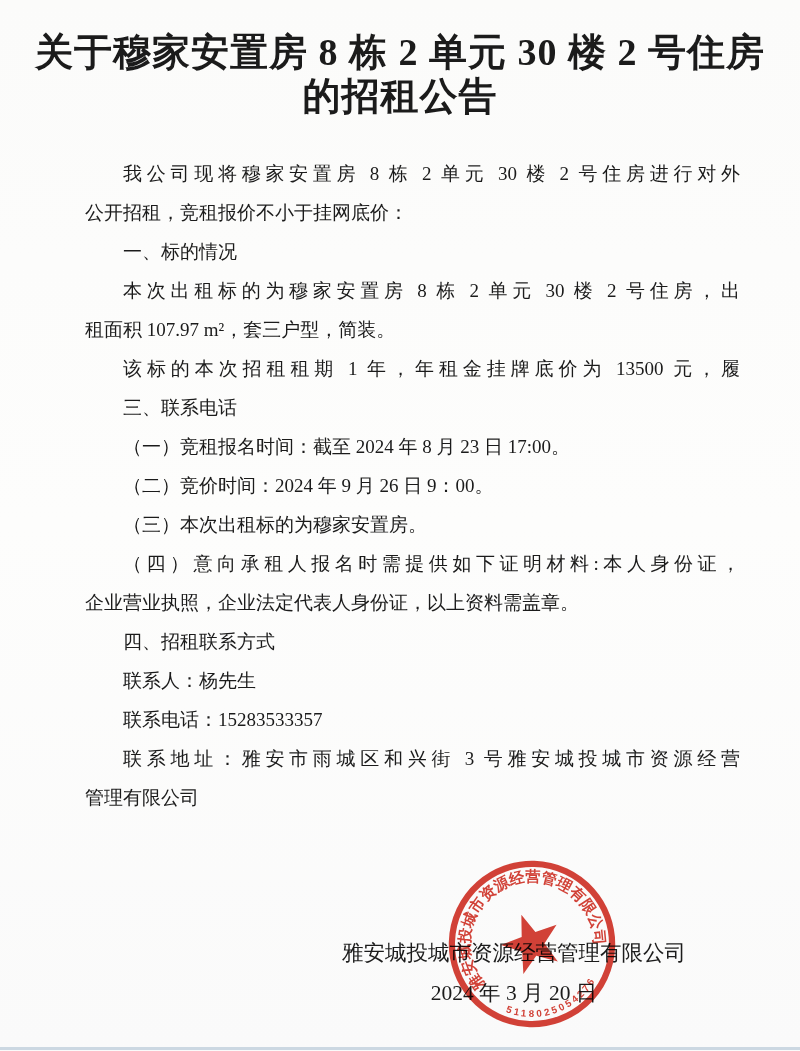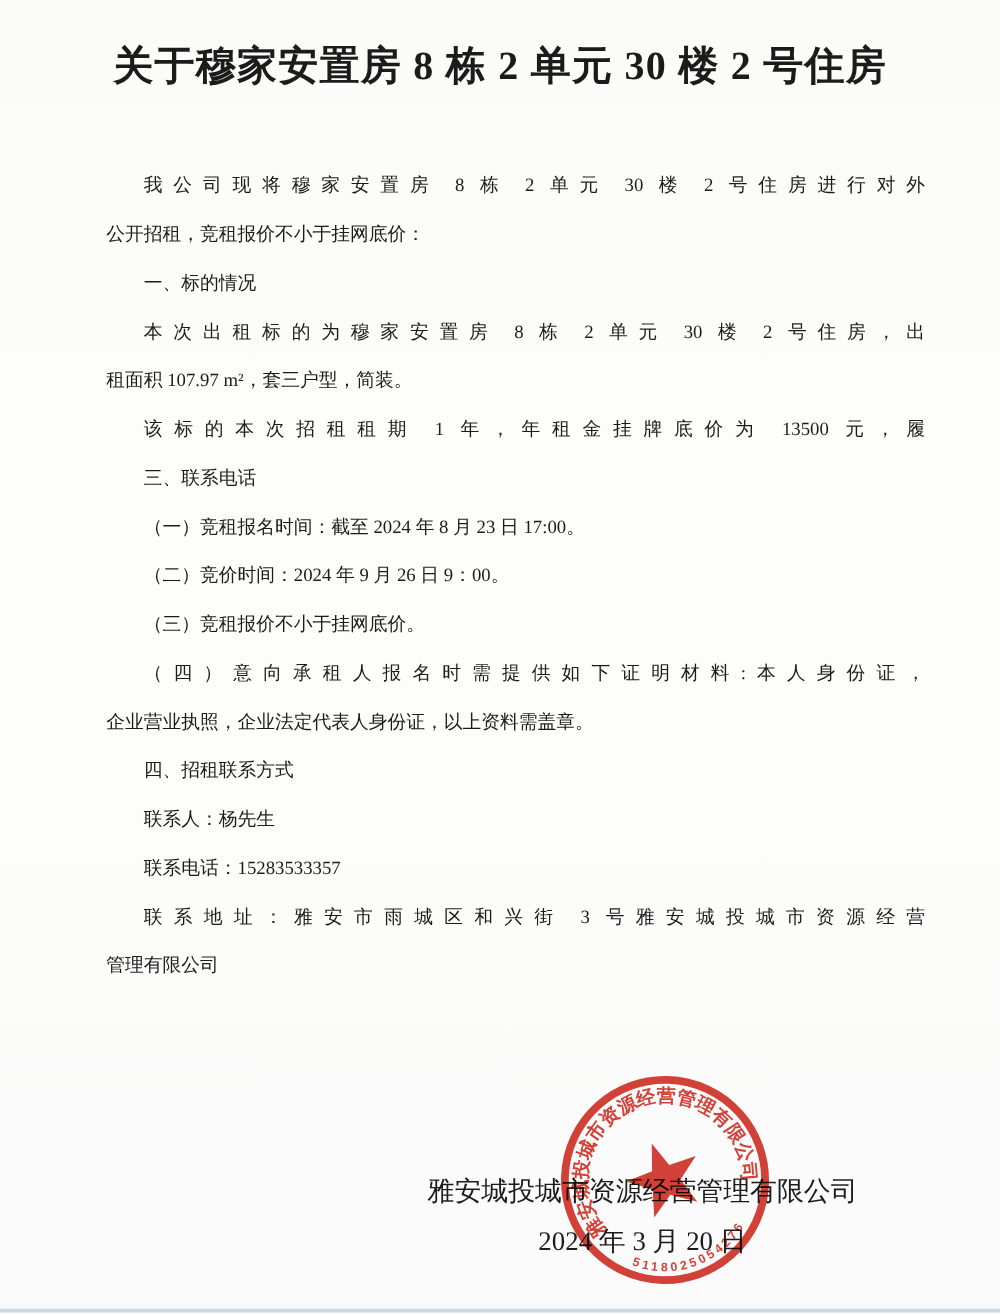--- a/index.html
+++ b/index.html
@@ -7,30 +7,30 @@
     position: relative;
     width: 800px;
     height: 1051px;
     background: linear-gradient(180deg, #fbfbfa 0%, #fdfdfc 50%, #fafafa 100%);
     font-family: "Liberation Serif", "DejaVu Serif", serif;
     color: #1b1b1b;
     overflow: hidden;
   }
   .title {
     padding-top: 30px;
-    font-size: 32px;
+    font-size: 38px;
     line-height: 44px;
     font-weight: bold;
     text-align: center;
     letter-spacing: 1px;
   }
   .body-text {
-    margin-top: 56px;
+    margin-top: 36px;
     padding: 0 60px 0 85px;
-    font-size: 15px;
+    font-size: 19px;
   }
   .line {
     line-height: 39px;
     height: 39px;
     overflow: visible;
     white-space: nowrap;
   }
   .indent { text-indent: 2em; }
   .fill {
     white-space: normal;
@@ -67,33 +67,34 @@
     background: #ccd8e2;
   }
 </style>
 </head>
 <body>
 
 <div class="page">
 
   <div class="title">
     <div>关于穆家安置房 8 栋 2 单元 30 楼 2 号住房</div>
+    <div>的招租公告</div>
   </div>
 
   <div class="body-text">
     <div class="line indent fill">我公司现将穆家安置房 8 栋 2 单元 30 楼 2 号住房进行对外</div>
     <div class="line">公开招租，竞租报价不小于挂网底价：</div>
     <div class="line indent">一、标的情况</div>
     <div class="line indent fill">本次出租标的为穆家安置房 8 栋 2 单元 30 楼 2 号住房，出</div>
     <div class="line">租面积 107.97 m²，套三户型，简装。</div>
     <div class="line indent fill">该标的本次招租租期 1 年，年租金挂牌底价为 13500 元，履</div>
     <div class="line indent">三、联系电话</div>
     <div class="line indent">（一）竞租报名时间：截至 2024 年 8 月 23 日 17:00。</div>
     <div class="line indent">（二）竞价时间：2024 年 9 月 26 日 9：00。</div>
-    <div class="line indent">（三）竞租报价不小于挂网底价。</div>
+    <div class="line indent">（三）本次出租标的为穆家安置房。</div>
     <div class="line indent fill">（四）意向承租人报名时需提供如下证明材料:本人身份证，</div>
     <div class="line">企业营业执照，企业法定代表人身份证，以上资料需盖章。</div>
     <div class="line indent">四、招租联系方式</div>
     <div class="line indent">联系人：杨先生</div>
     <div class="line indent">联系电话：15283533357</div>
     <div class="line indent fill">联系地址：雅安市雨城区和兴街 3 号雅安城投城市资源经营</div>
     <div class="line">管理有限公司</div>
   </div>
 
   <div class="signature">

